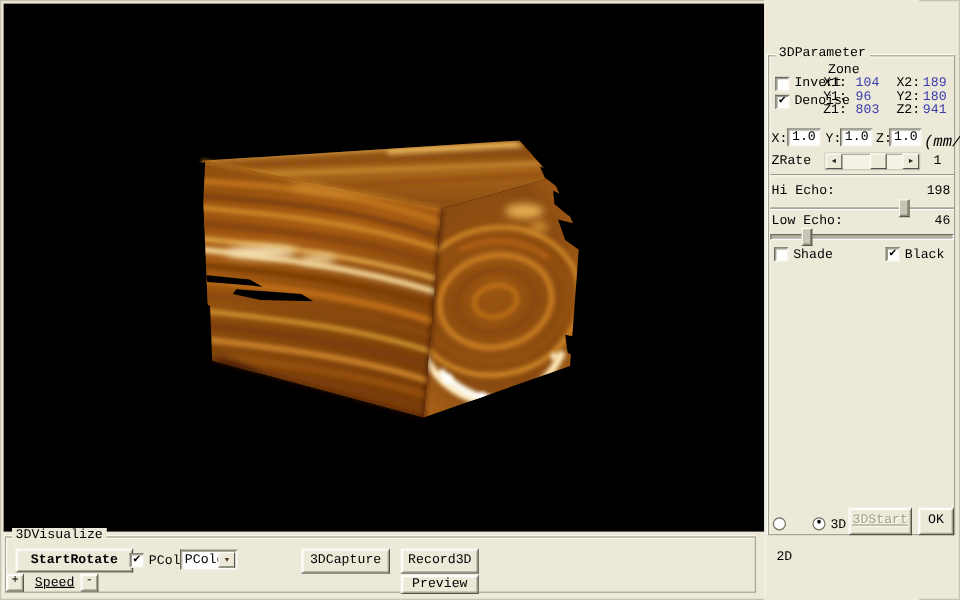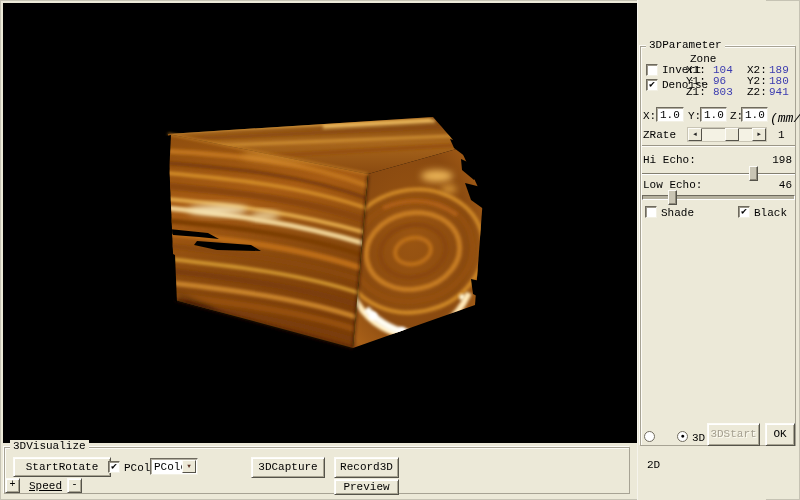--- a/index.html
+++ b/index.html
@@ -18,21 +18,21 @@
   .param-group{left:2px;top:46px;width:156px;height:400px;}
   .lbl{position:absolute;white-space:nowrap;}
   .blue{color:#3b3bb0;}
   
   .check{position:absolute;width:12px;height:12px;background:#fff;border:1px solid;border-color:#6e6a5e #f2f0e4 #f2f0e4 #6e6a5e;box-shadow:inset 1px 1px 0 #9b978a;font-size:10px;line-height:10px;text-align:center;color:#000;}
   .radio{position:absolute;width:11px;height:11px;background:#fff;border:1px solid #716c5f;border-radius:50%;font-size:7px;line-height:9px;text-align:center;color:#000;}
   
   .tin{position:absolute;height:15px;background:#fff;border:1px solid;border-color:#6e6a5e #f2f0e4 #f2f0e4 #6e6a5e;box-shadow:inset 1px 1px 0 #b2aea0;padding:1px 2px 0 3px;overflow:hidden;white-space:nowrap;}
   
   .btn{position:absolute;background:#ece9d8;border:1px solid;border-color:#fdfcf7 #55534a #55534a #fdfcf7;box-shadow:inset 1px 1px 0 #fff, inset -1px -1px 0 #a9a593;text-align:center;cursor:default;white-space:nowrap;overflow:hidden;}
-  .btn.disabled{color:#a49f8f;text-shadow:1px 1px 0 #fdfcf2;}
+  .btn.disabled{color:#a49f8f;text-shadow:1px 1px 0 #fdfcf2;text-decoration:underline;}
   .smallbtn{font-size:10px;line-height:12px;}
   
   .scrollbar{position:absolute;height:15px;background:#f4f2e4;border:1px solid #c9c5b4;box-shadow:inset 1px 1px 0 #9b978a;}
   .sb-arrow{position:absolute;top:0;width:14px;height:13px;background:#ece9d8;border:1px solid;border-color:#fdfcf7 #55534a #55534a #fdfcf7;font-size:6px;line-height:12px;text-align:center;color:#222;}
   .sb-thumb{position:absolute;top:0;width:14px;height:13px;background:#ece9d8;border:1px solid;border-color:#fdfcf7 #55534a #55534a #fdfcf7;}
   
   .slider{position:absolute;left:1px;width:153px;height:16px;}
   .sl-track{position:absolute;left:0;right:0;top:7px;height:2px;border-top:1px solid #837f70;border-bottom:1px solid #fff;background:#cdc9b8;}
   .sl-track.thick{top:5px;height:5px;background:#b4b09e;border:1px solid;border-color:#6e6a5e #fff #fff #6e6a5e;}
   .sl-thumb{position:absolute;top:0;width:9px;height:15px;background:#c9c5b4;border:1px solid;border-color:#fdfcf7 #55534a #55534a #fdfcf7;box-shadow:inset -1px -1px 0 #8d897a;}
@@ -222,21 +222,21 @@
       <span class="radio" style="left:36px;top:384px;"><span>●</span></span>
       <span class="lbl" style="left:51px;top:385px;">3D</span>
       <div class="btn disabled" style="left:66px;top:376px;width:53px;height:23px;line-height:21px;">3DStart</div>
       <div class="btn" style="left:124px;top:376px;width:30px;height:23px;line-height:21px;">OK</div>
     </div>
   </div>
 
   <div class="groupbox bbar-group">
     <span class="grouplabel">3DVisualize</span>
 
-    <div class="btn" style="left:8px;top:9px;width:98px;height:20px;line-height:18px;">StartRotate</div>
+    <div class="btn" style="left:8px;top:9px;width:98px;height:20px;line-height:18px;font-weight:bold;">StartRotate</div>
 
     <div class="btn smallbtn" style="left:0px;top:30px;width:15px;height:15px;">+</div>
     <span class="lbl" style="left:24px;top:32px;text-decoration:underline;">Speed</span>
     <div class="btn smallbtn" style="left:62px;top:30px;width:15px;height:15px;">-</div>
 
     <span class="check" style="left:103px;top:13px;"><span>✔</span></span>
     <span class="lbl" style="left:119px;top:14px;">PColor</span>
     <div class="combo" style="left:145px;top:10px;width:48px;">
       <span class="val">PColor</span>
       <span class="drop"><span>▼</span></span>

